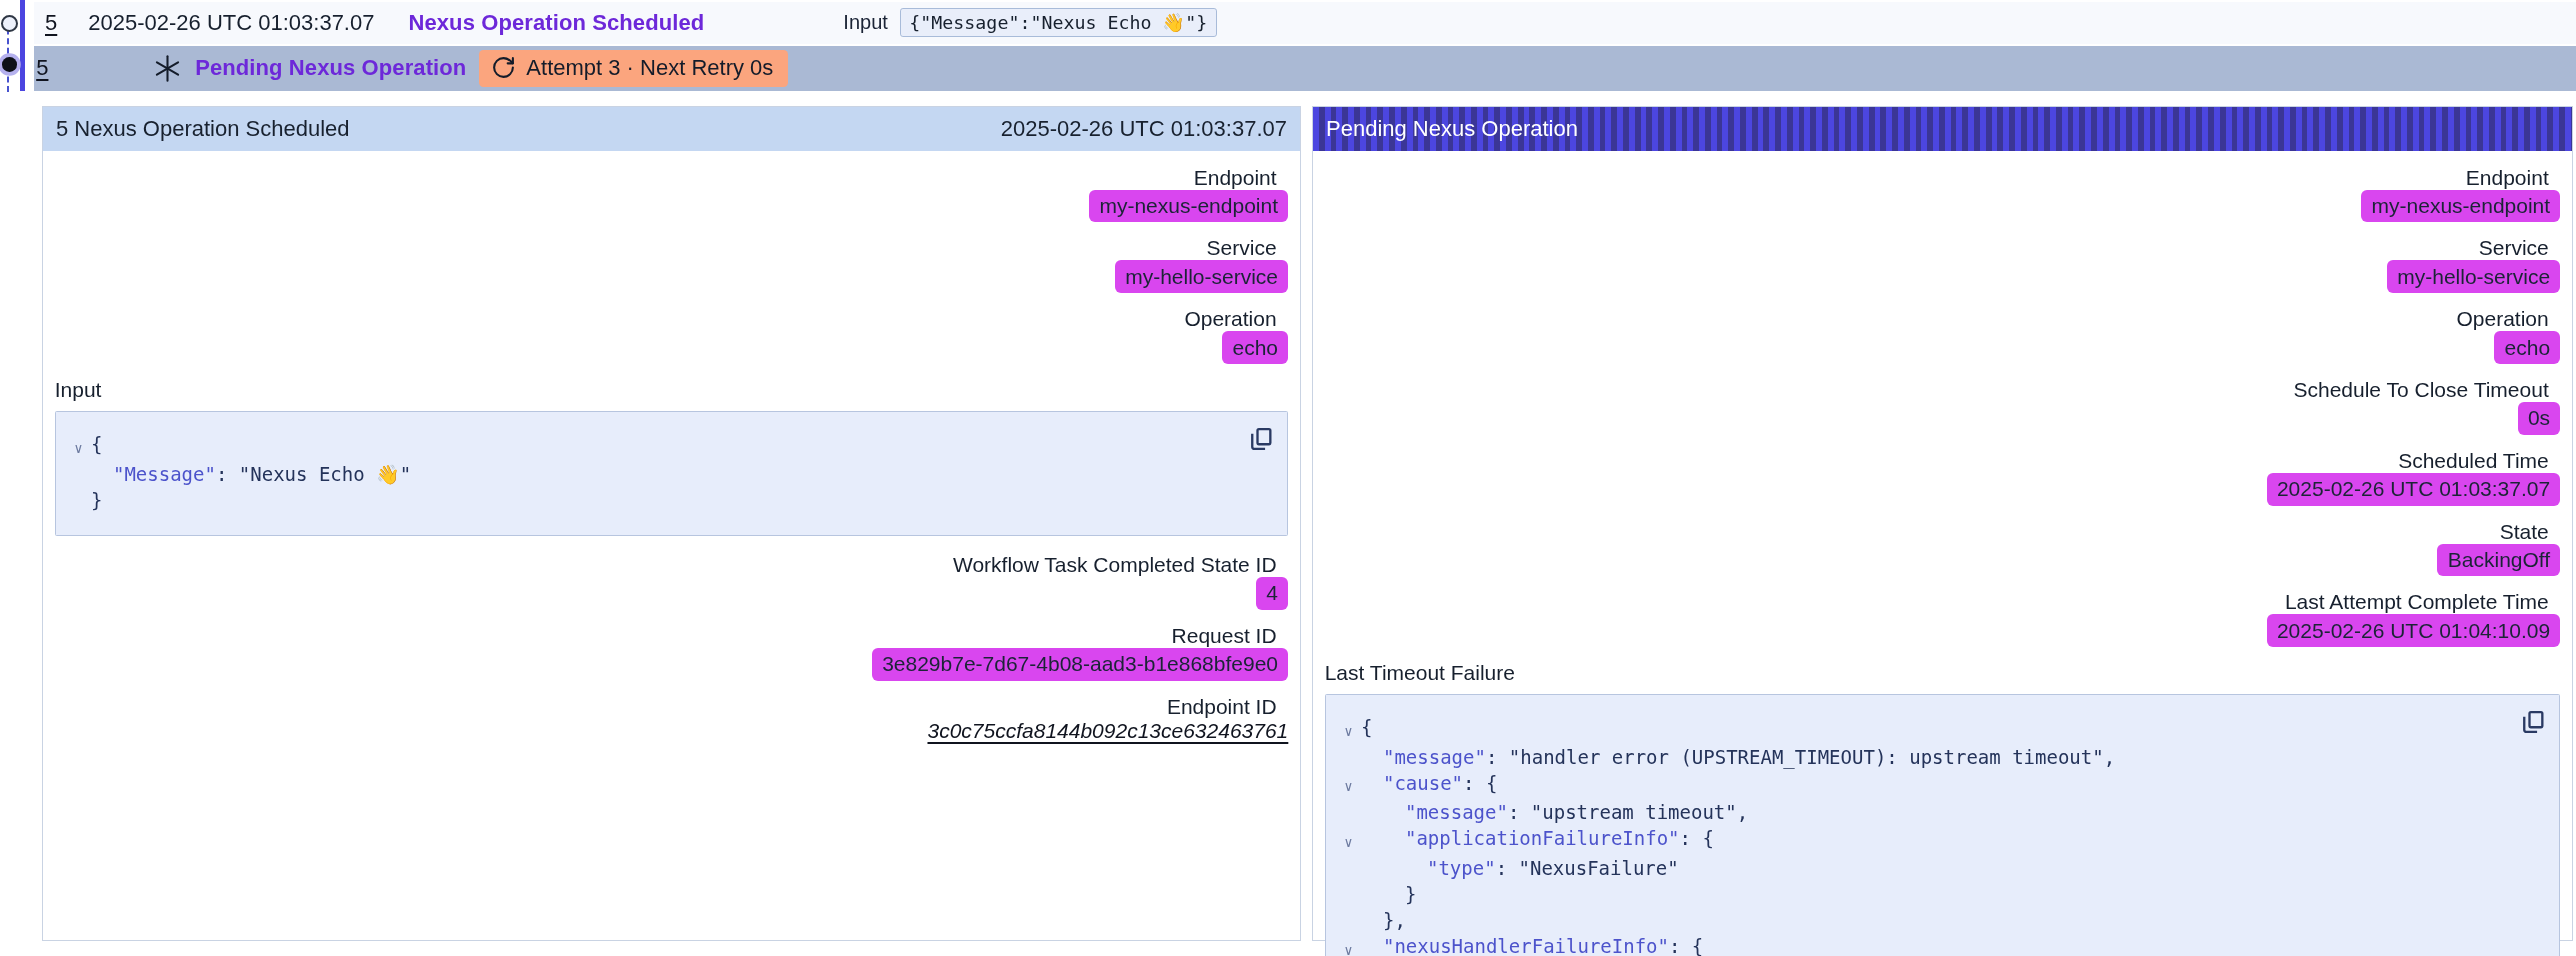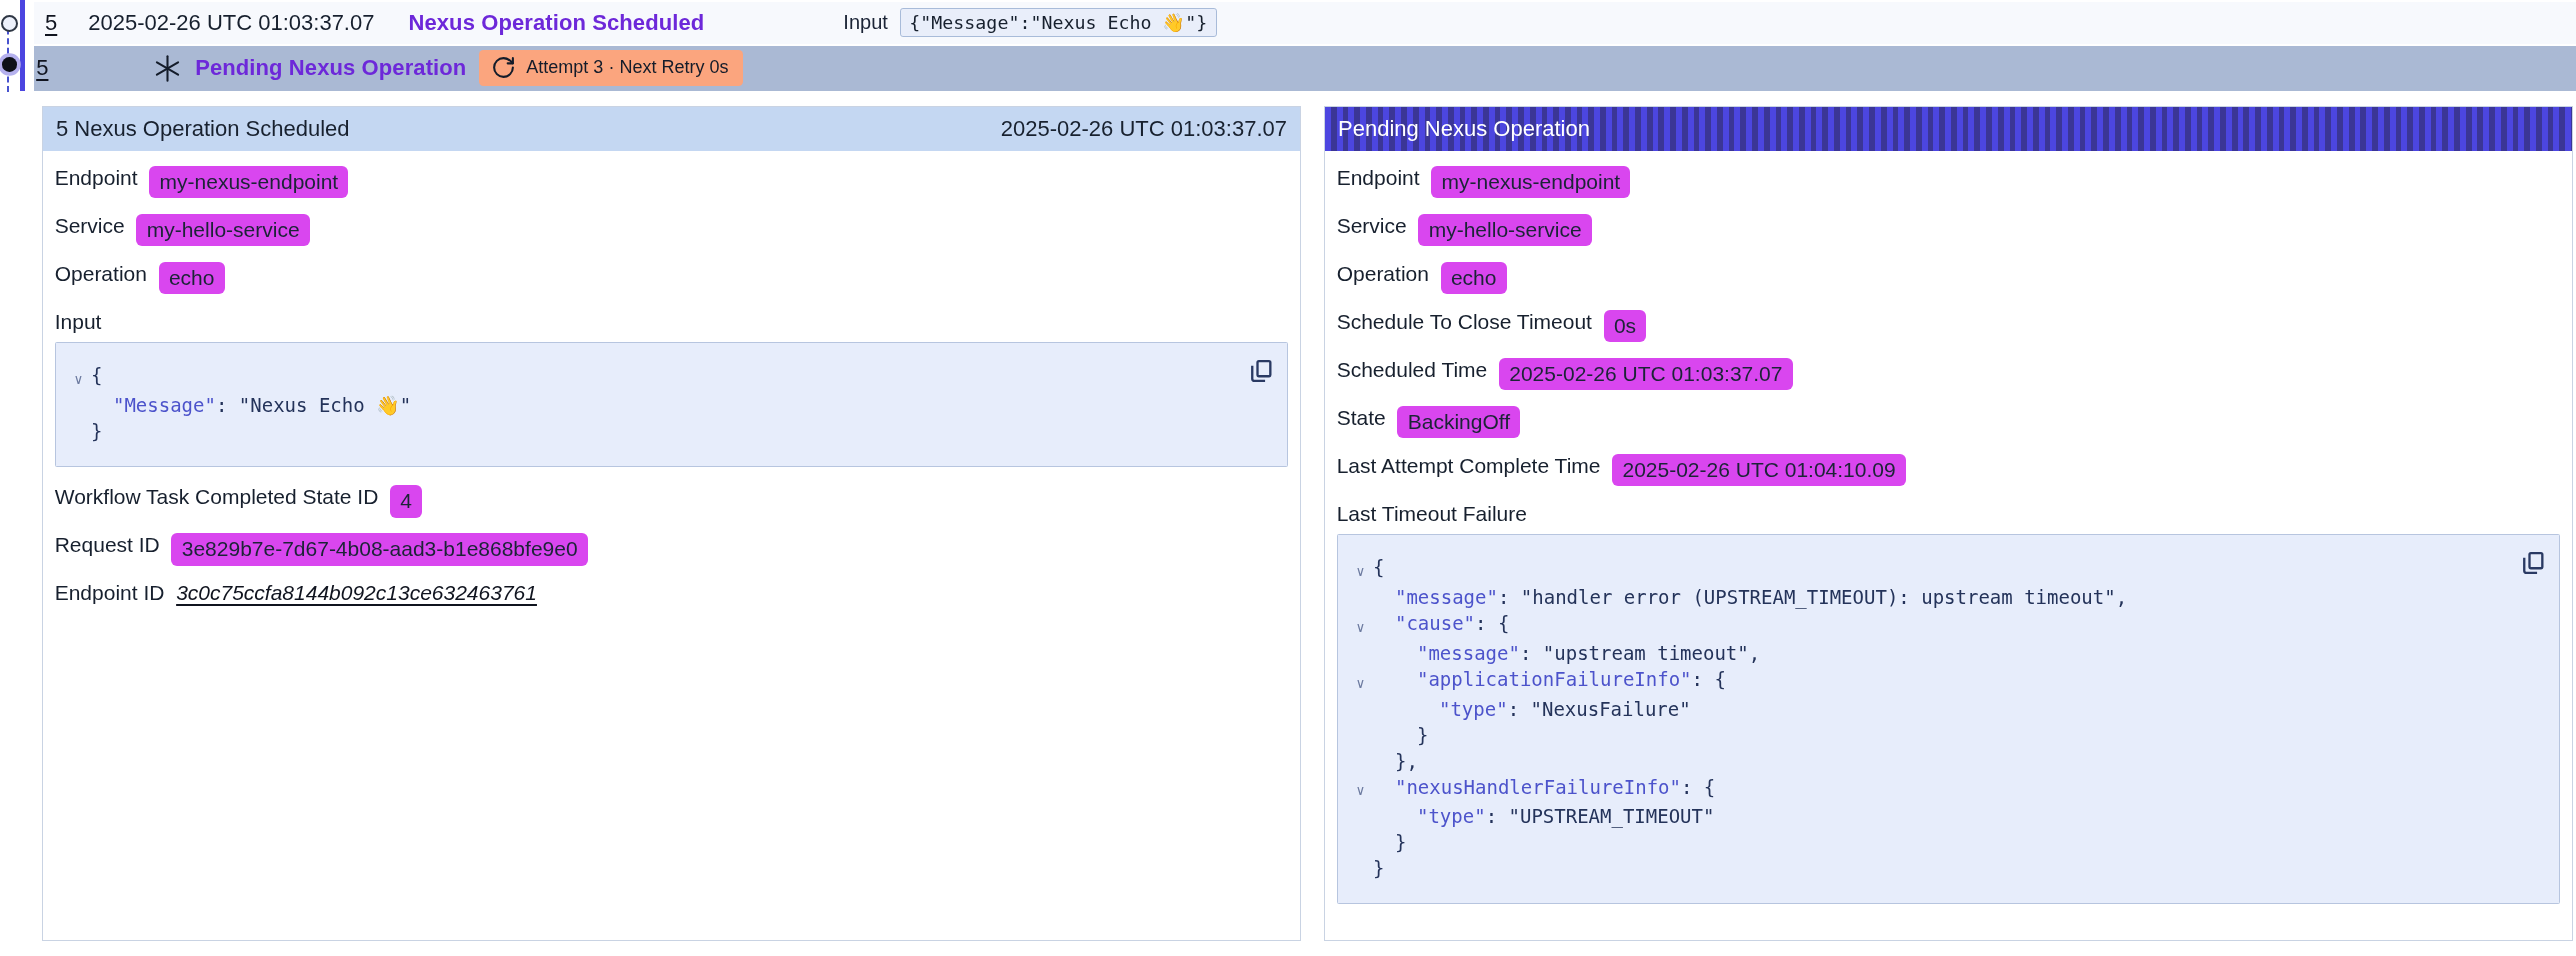--- a/index.html
+++ b/index.html
@@ -27,39 +27,39 @@
   .input-chip{
     margin-left:11.7px;font-family:"DejaVu Sans Mono", monospace;font-size:18.3px;
     background:#e9eefa;border:1.5px solid #a8bbd9;border-radius:2.9px;
     padding:2.9px 8.8px;color:#17202e;white-space:pre;
   }
   .spin-icon{margin-left:104px;width:31px;height:31px;flex:none;}
   .row2 .evt-name{margin-left:11.7px;}
   .retry-badge{
     margin-left:13px;display:flex;align-items:center;gap:10.3px;
     background:#fba57e;border-radius:4.4px;padding:5.1px 14.6px 5.9px 11.7px;
-    color:#141c2a;font-size:18px;
+    color:#141c2a;font-size:22px;
   }
   .retry-badge svg{flex:none;}
   
-  .panels{display:flex;gap:23px;margin:15.4px 2.9px 0 42px;height:835px;}
+  .panels{display:flex;gap:11px;margin:15.4px 2.9px 0 42px;height:835px;}
   .panel{border:1.5px solid #c9d3e3;background:#ffffff;box-sizing:border-box;}
   .panel.left{width:1259px;flex:none;}
   .panel.right{flex:1;}
   .panel-header{
     height:44px;display:flex;align-items:center;justify-content:space-between;
     padding:0 13px;font-size:22px;box-sizing:border-box;
   }
   .panel.left .panel-header{background:#c4d7f2;color:#18212f;}
   .panel.right .panel-header{
     background:repeating-linear-gradient(90deg,#4c46e0 0 5.9px,#3b3696 5.9px 11.7px);
     color:#ffffff;
   }
   .panel-body{padding:14.6px 11.7px 0 11.7px;font-size:21px;}
-  .field-row{display:flex;align-items:flex-start;margin-bottom:14px;min-height:34px;}
+  .field-row{display:flex;align-items:flex-end;margin-bottom:14px;min-height:34px;flex-direction:column;}
   .field-label{margin-right:11.7px;color:#17202e;}
   .badge{background:#d946ef;border-radius:6px;padding:4.4px 10.3px;color:#1b2436;}
   .link-value{color:#10141f;text-decoration:underline;text-underline-offset:4.4px;font-style:italic;}
   .section-label{margin:2.9px 0 8.8px 0;color:#17202e;}
   
   .code-block{
     position:relative;background:#e7edfb;border:1.5px solid #b7c5df;border-radius:1.5px;
     padding:19px 51px 22px 10.3px;margin-bottom:17.6px;
     font-family:"DejaVu Sans Mono", monospace;font-size:19px;line-height:26px;color:#24335a;
   }

